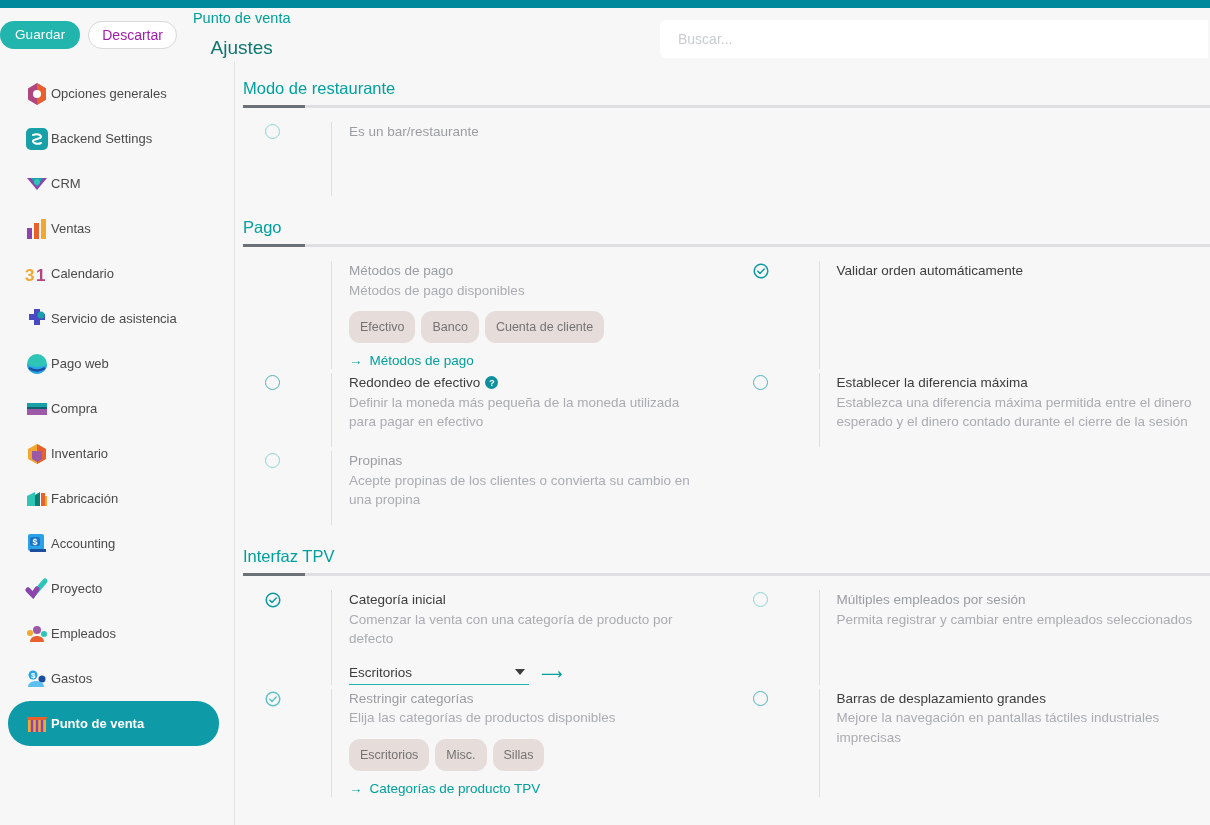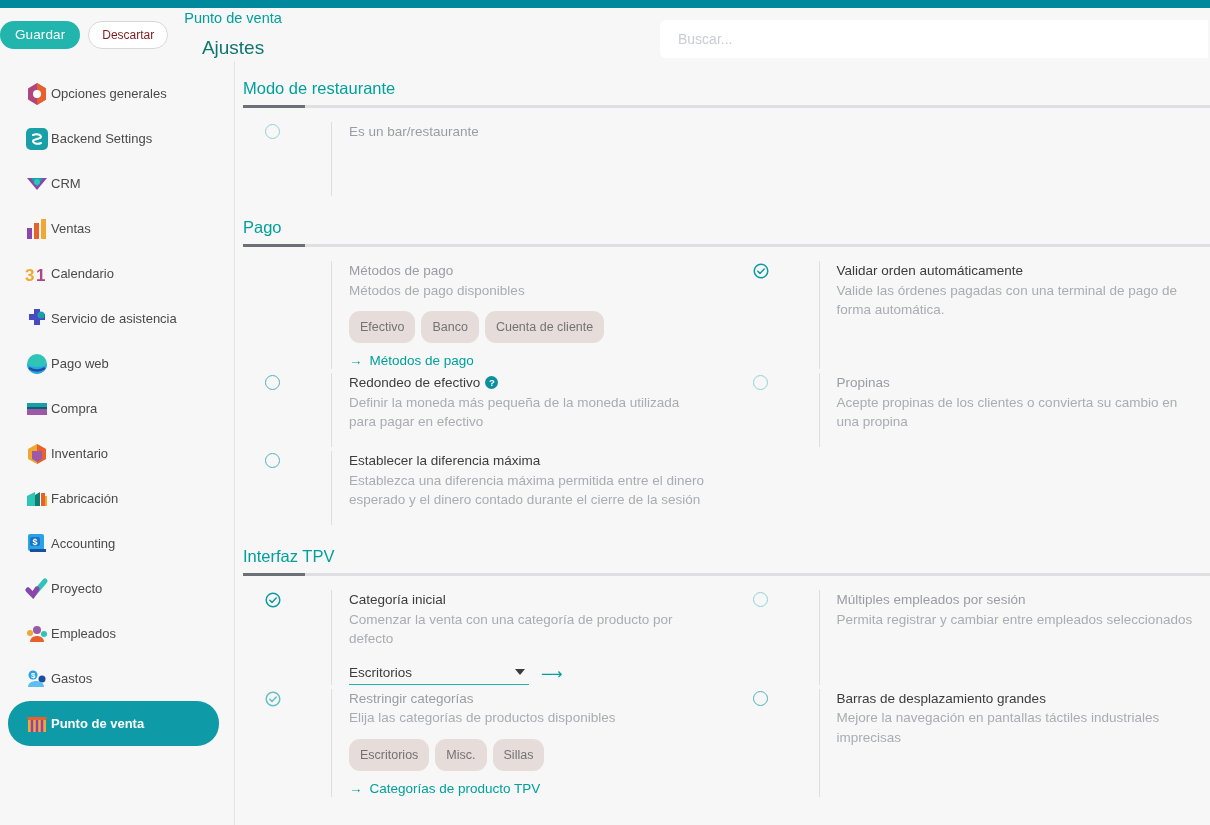--- a/index.html
+++ b/index.html
@@ -16,23 +16,23 @@
     display: flex; align-items: center; 
     position: relative;
   }
   .btn-save {
     background: #21b5ad; color: #fff; border: none;
     border-radius: 16px; height: 28px; padding: 0 15px;
     font-size: 13.5px; font-family: "Liberation Sans", sans-serif;
     cursor: pointer; letter-spacing: .1px;
   }
   .btn-discard {
-    background: #fff; color: #7f1d1d; border: 1px solid #d8d8d8;
+    background: #fff; color: #a21caf; border: 1px solid #d8d8d8;
     border-radius: 16px; height: 28px; padding: 0 13px;
-    font-size: 12px; margin-left: 8px;
+    font-size: 14px; margin-left: 8px;
     font-family: "Liberation Sans", sans-serif; cursor: pointer;
   }
   .bc-wrap { margin-left: 16px; line-height: 1.05; }
   .bc-parent { color: #00a09d; font-size: 14.5px; }
   .bc-title { color: #0f766e; font-size: 19px; margin-top: 12px; text-align: center; }
 
   .search-box {
     position: absolute; left: 660px; top: 12px;
     width: 548px; height: 38px; background: #fff;
     border-radius: 6px 0 0 6px;
@@ -272,48 +272,47 @@
             <div class="knob"></div>
             <div class="fieldbox"><div class="f-label"><span>Métodos de pago</span></div><div class="f-help">Métodos de pago disponibles</div><div class="tagrow"><span class="tag">Efectivo</span><span class="tag">Banco</span><span class="tag">Cuenta de cliente</span></div><div class="ilink"><span class="arr">→</span><span>Métodos de pago</span></div></div>
           </div>
           <div class="cell tall">
             <div class="knob"><svg viewBox="0 0 16 16" width="16" height="16">
                 <circle cx="8" cy="8" r="6.8" fill="none" stroke="#0e9aa0" stroke-width="1.5"></circle>
                 <path d="M4.8 8.2l2.2 2.2 4.2-4.4" fill="none" stroke="#0e9aa0" stroke-width="1.5" stroke-linecap="round" stroke-linejoin="round"></path>
               </svg></div>
             <div class="fieldbox">
               <div class="f-label on"><span>Validar orden automáticamente</span></div>
-              <div class="f-help">Valide las órdenes pagadas con una terminal de pago de forma automática.</div>
             </div>
           </div>
           <div class="cell tall">
             <div class="knob">
               <span class="ring dark"></span>
             </div>
             <div class="fieldbox">
               <div class="f-label on"><span>Redondeo de efectivo</span><span class="hint-ico">?</span></div>
               <div class="f-help">Definir la moneda más pequeña de la moneda utilizada para pagar en efectivo</div>
             </div>
           </div>
           <div class="cell tall">
             <div class="knob">
+              <span class="ring dark"></span>
+            </div>
+            <div class="fieldbox">
+              <div class="f-label on"><span>Establecer la diferencia máxima</span></div>
+              <div class="f-help wide">Establezca una diferencia máxima permitida entre el dinero esperado y el dinero contado durante el cierre de la sesión</div>
+            </div>
+          </div>
+          <div class="cell tall">
+            <div class="knob">
               <span class="ring"></span>
             </div>
             <div class="fieldbox">
               <div class="f-label"><span>Propinas</span></div>
               <div class="f-help">Acepte propinas de los clientes o convierta su cambio en una propina</div>
-            </div>
-          </div>
-          <div class="cell tall">
-            <div class="knob">
-              <span class="ring dark"></span>
-            </div>
-            <div class="fieldbox">
-              <div class="f-label on"><span>Establecer la diferencia máxima</span></div>
-              <div class="f-help wide">Establezca una diferencia máxima permitida entre el dinero esperado y el dinero contado durante el cierre de la sesión</div>
             </div>
           </div>
         </div>
       </div>
       <div>
         <div class="sec-head">
           <div class="sec-title">Interfaz TPV</div>
           <div class="sec-rule"></div>
         </div>
         <div class="grid">

